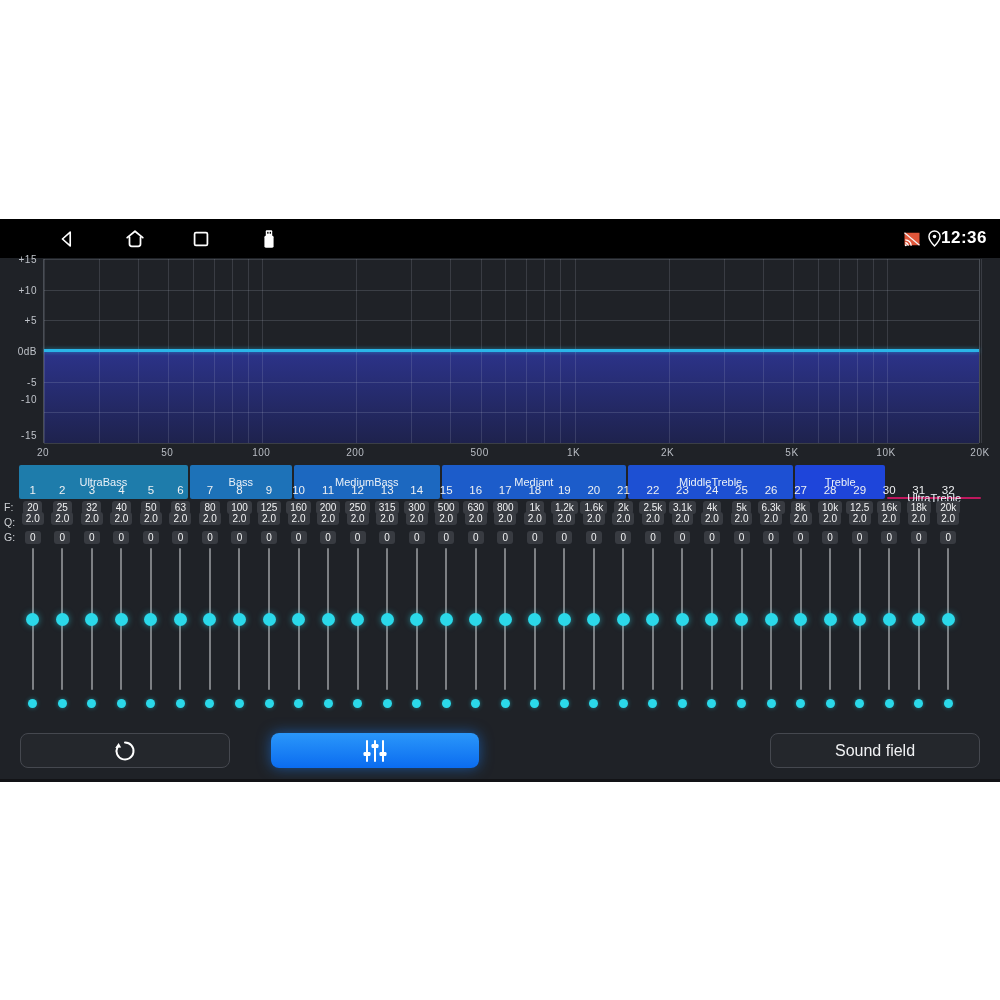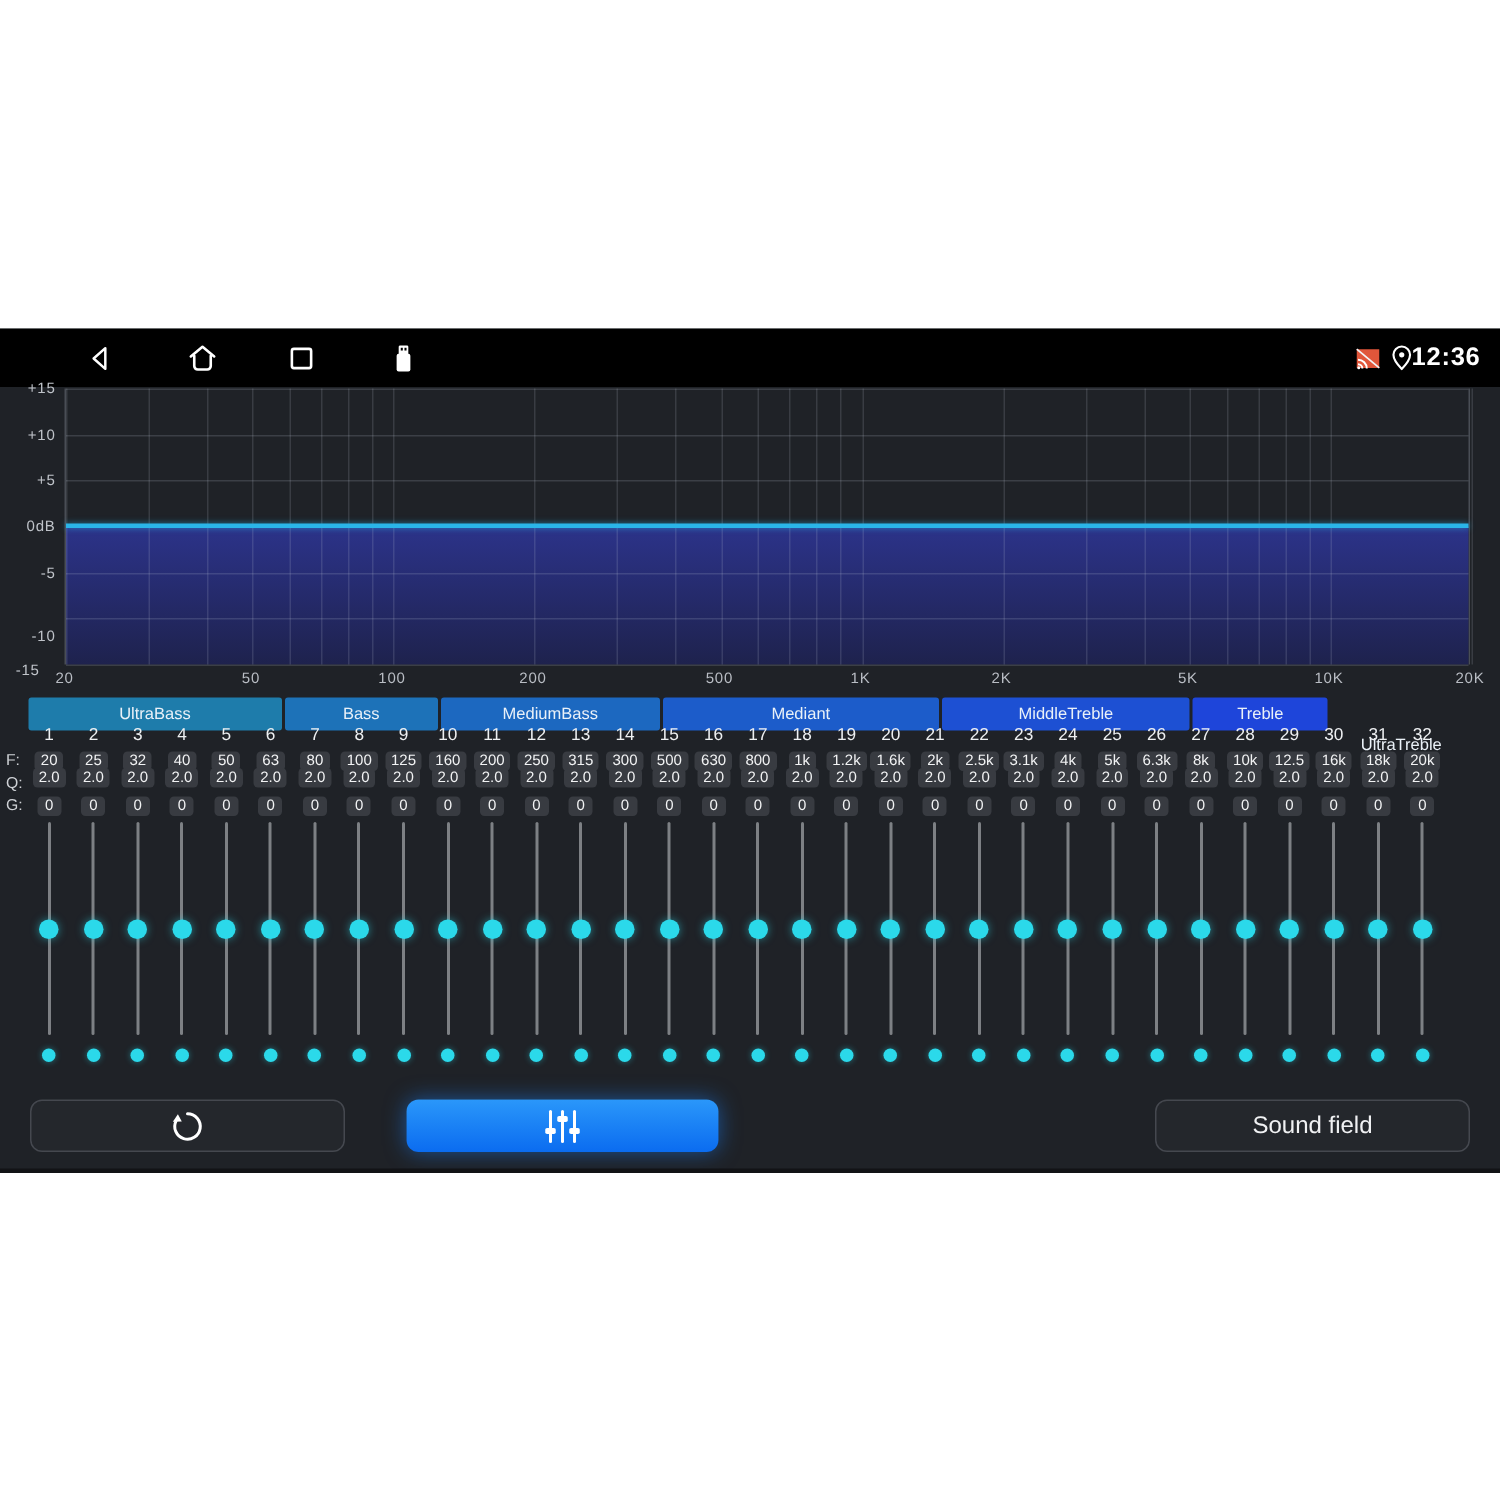--- a/index.html
+++ b/index.html
@@ -23,21 +23,21 @@
   #fill { position:absolute; left:0; right:0; z-index:0;
     background:linear-gradient(#2c338a,#1e224d); }
   #zero-line { position:absolute; left:0; right:0; height:3px; z-index:2;
     background:#2ab5e8; box-shadow:0 0 4px rgba(42,181,232,.6); }
   .y-tick { position:absolute; width:37px; text-align:right; color:#bfc3c9;
     font-size:10px; letter-spacing:0.5px; }
   .x-tick { position:absolute; top:189px; color:#b9bdc4; font-size:10px;
     letter-spacing:0.5px; transform:translateX(-50%); }
 
   
-  #band-bar { position:absolute; left:19px; top:246px; width:962px; height:22px;
+  #band-bar { position:absolute; left:19px; top:246px; width:962px; height:34px;
     display:flex; gap:2px; }
   .band-seg { display:flex; align-items:center; justify-content:center;
     border-radius:2px; color:#eaf1f8; font-size:11px; }
 
   
   .col-row { position:absolute; left:18px; width:945px; display:flex; }
   .cell { flex:1 1 0; display:flex; align-items:center; justify-content:center; }
   #row-numbers { top:264px; height:14px; color:#eef0f2; font-size:11.5px; }
   #row-f { top:281px; height:14px; }
   #row-q { top:292px; height:14px; }
@@ -139,22 +139,22 @@
         <div class="gl-v" style="left: 812.71px; z-index: 1;"></div>
         <div class="gl-v" style="left: 828.687px; z-index: 1;"></div>
         <div class="gl-v" style="left: 842.978px; z-index: 1;"></div>
         <div class="gl-v" style="left: 937px; z-index: 1;"></div>
       </div>
   <div class="y-tick" style="top: -4px;">+15</div>
       <div class="y-tick" style="top: 26.6667px;">+10</div>
       <div class="y-tick" style="top: 57.3333px;">+5</div>
       <div class="y-tick" style="top: 88px;">0dB</div>
       <div class="y-tick" style="top: 118.667px;">-5</div>
-      <div class="y-tick" style="top: 161px;">-10</div>
-      <div class="y-tick" style="top: 184px; text-align: center;">-15</div>
+      <div class="y-tick" style="top: 136px;">-10</div>
+      <div class="y-tick" style="top: 172px;">-15</div>
       <div class="x-tick" style="left: 43px;">20</div>
       <div class="x-tick" style="left: 167.29px;">50</div>
       <div class="x-tick" style="left: 261.312px;">100</div>
       <div class="x-tick" style="left: 355.333px;">200</div>
       <div class="x-tick" style="left: 479.623px;">500</div>
       <div class="x-tick" style="left: 573.645px;">1K</div>
       <div class="x-tick" style="left: 667.667px;">2K</div>
       <div class="x-tick" style="left: 791.957px;">5K</div>
       <div class="x-tick" style="left: 885.978px;">10K</div>
       <div class="x-tick" style="left: 980px;">20K</div>

